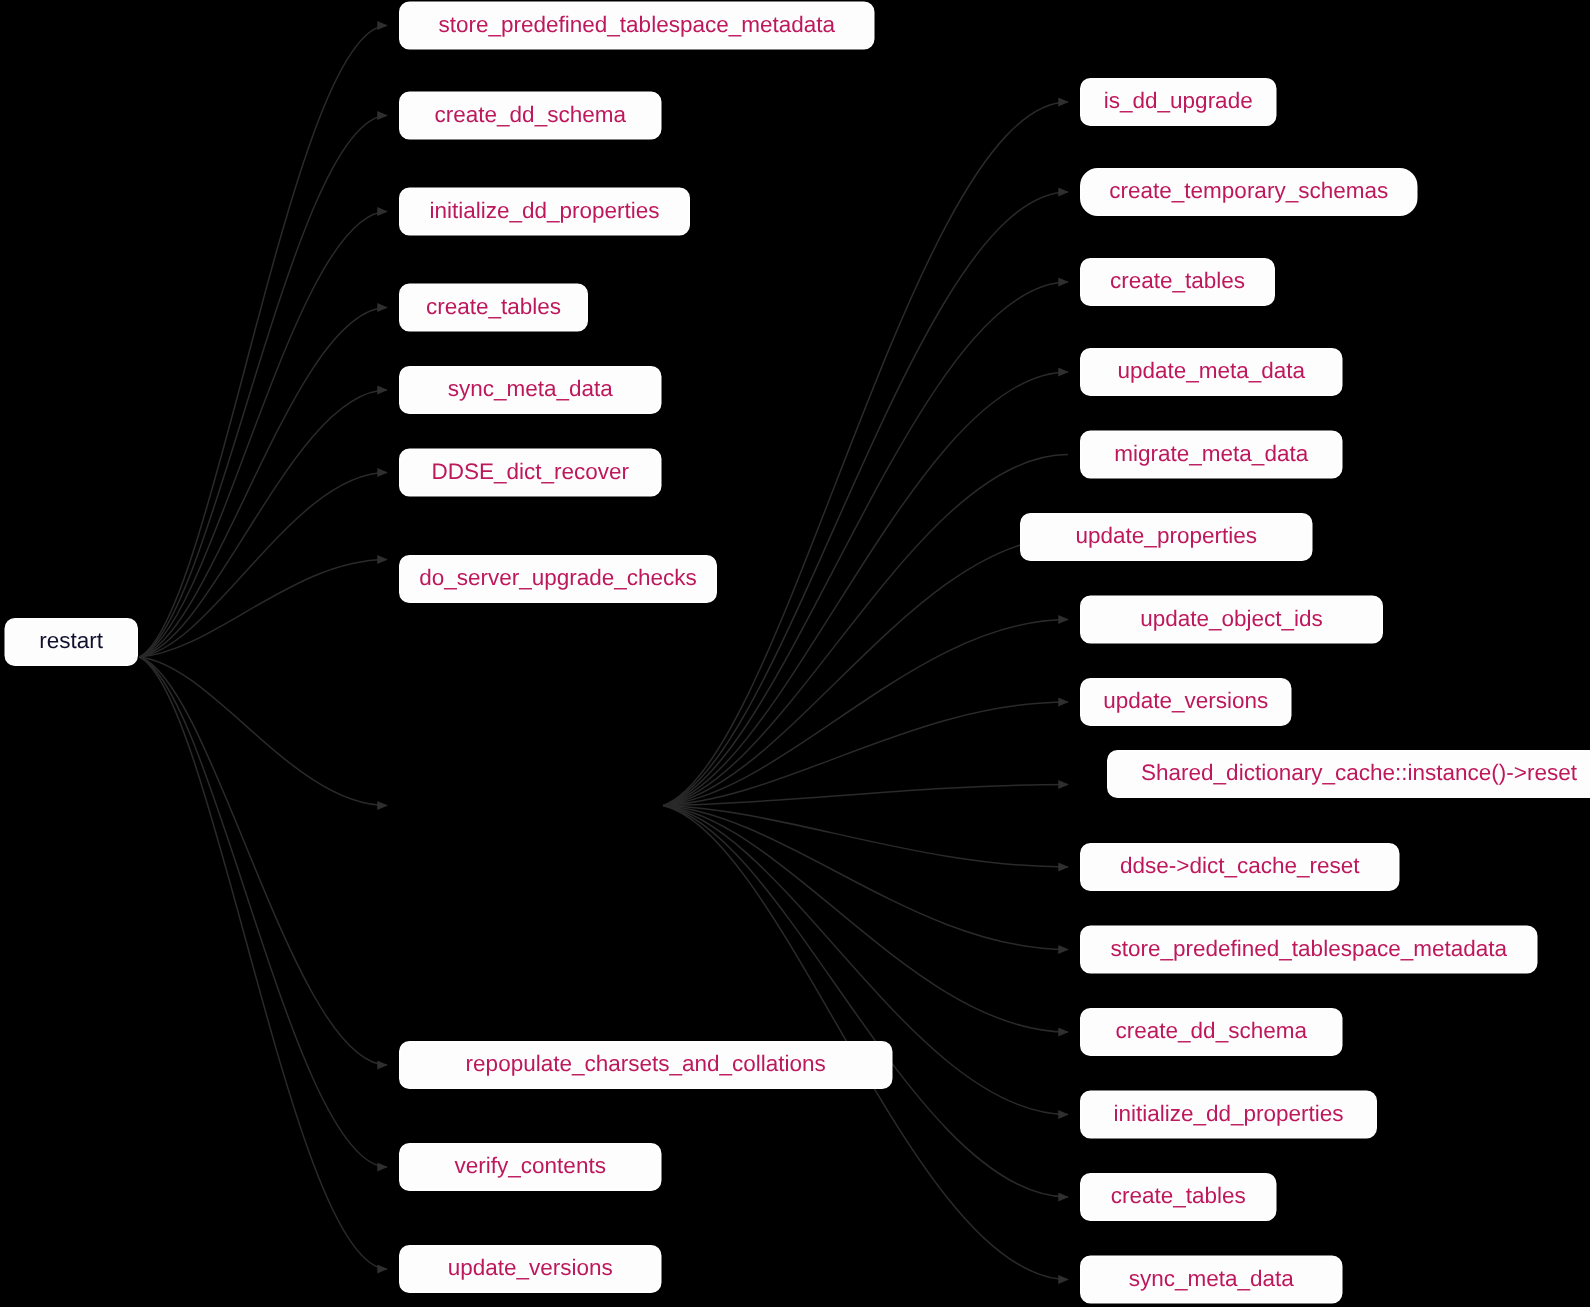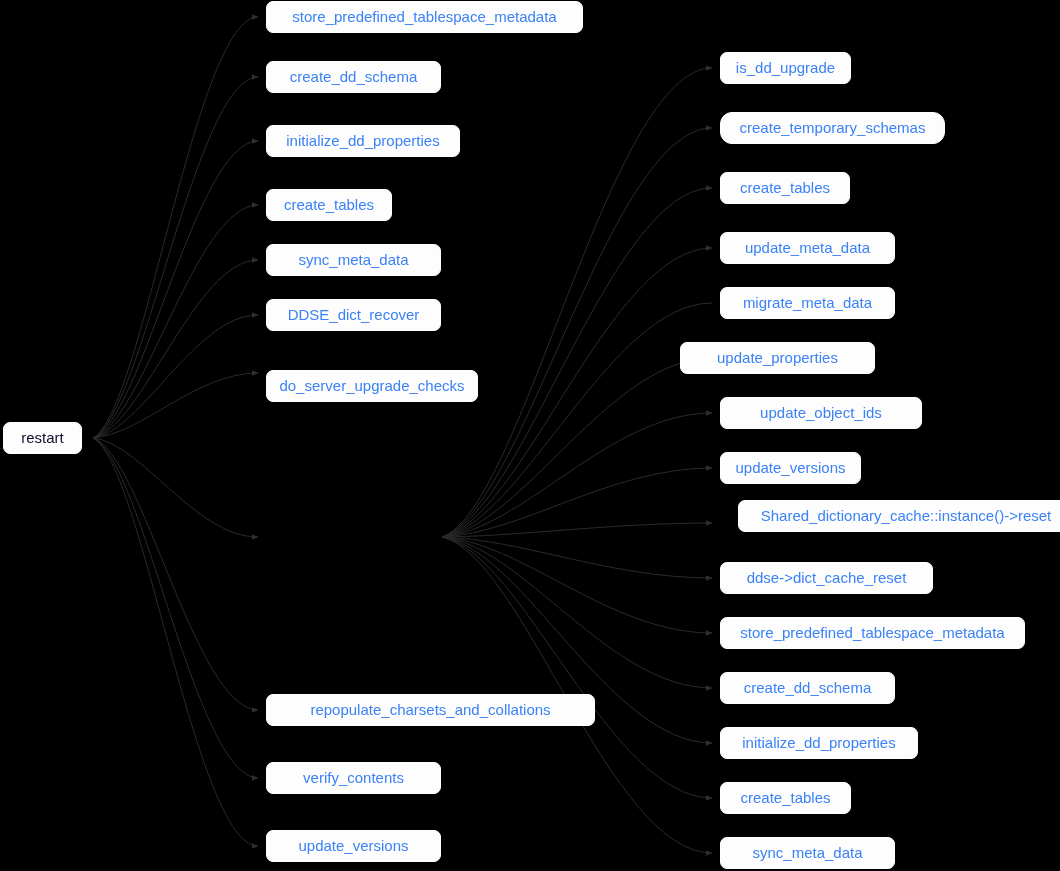--- a/index.html
+++ b/index.html
@@ -32,21 +32,21 @@
   }
   .node {
     position: absolute;
     box-sizing: border-box;
     background: #fdfdfd;
     border: 1px solid #ffffff;
     border-radius: 7px;
     height: 32px;
     line-height: 30px;
     text-align: center;
-    color: #3b82f6;
+    color: #be185d;
     font-size: 15px;
     font-family: "Liberation Sans", sans-serif;
     white-space: nowrap;
     overflow: hidden;
     cursor: pointer;
   }
   .node.root {
     color: #101030;
   }
 </style>
@@ -83,21 +83,21 @@
         <path d="M442,537 C523,536.16 609.4,523 712,523" fill="none" stroke="#2a2a2a" stroke-width="1" marker-end="url(#arrowhead)"></path>
         <path d="M442,537 C523,539.46 609.4,578 712,578" fill="none" stroke="#2a2a2a" stroke-width="1" marker-end="url(#arrowhead)"></path>
         <path d="M442,537 C523,542.76 609.4,633 712,633" fill="none" stroke="#2a2a2a" stroke-width="1" marker-end="url(#arrowhead)"></path>
         <path d="M442,537 C523,546.06 609.4,688 712,688" fill="none" stroke="#2a2a2a" stroke-width="1" marker-end="url(#arrowhead)"></path>
         <path d="M442,537 C523,549.36 609.4,743 712,743" fill="none" stroke="#2a2a2a" stroke-width="1" marker-end="url(#arrowhead)"></path>
         <path d="M442,537 C523,552.66 609.4,798 712,798" fill="none" stroke="#2a2a2a" stroke-width="1" marker-end="url(#arrowhead)"></path>
         <path d="M442,537 C523,555.96 609.4,853 712,853" fill="none" stroke="#2a2a2a" stroke-width="1" marker-end="url(#arrowhead)"></path>
       </g>
   </svg>
   <div id="node-layer">
-      <div class="node root" style="left: 3px; top: 422px; width: 79px;">restart</div>
+      <div class="node root" style="left: 3px; top: 412px; width: 89px;">restart</div>
       <div class="node" style="left: 266px; top: 1px; width: 317px;">store_predefined_tablespace_metadata</div>
       <div class="node" style="left: 266px; top: 61px; width: 175px;">create_dd_schema</div>
       <div class="node" style="left: 266px; top: 125px; width: 194px;">initialize_dd_properties</div>
       <div class="node" style="left: 266px; top: 189px; width: 126px;">create_tables</div>
       <div class="node" style="left: 266px; top: 244px; width: 175px;">sync_meta_data</div>
       <div class="node" style="left: 266px; top: 299px; width: 175px;">DDSE_dict_recover</div>
       <div class="node" style="left: 266px; top: 370px; width: 212px;">do_server_upgrade_checks</div>
       <div class="node" style="left: 266px; top: 694px; width: 329px;">repopulate_charsets_and_collations</div>
       <div class="node" style="left: 266px; top: 762px; width: 175px;">verify_contents</div>
       <div class="node" style="left: 266px; top: 830px; width: 175px;">update_versions</div>

